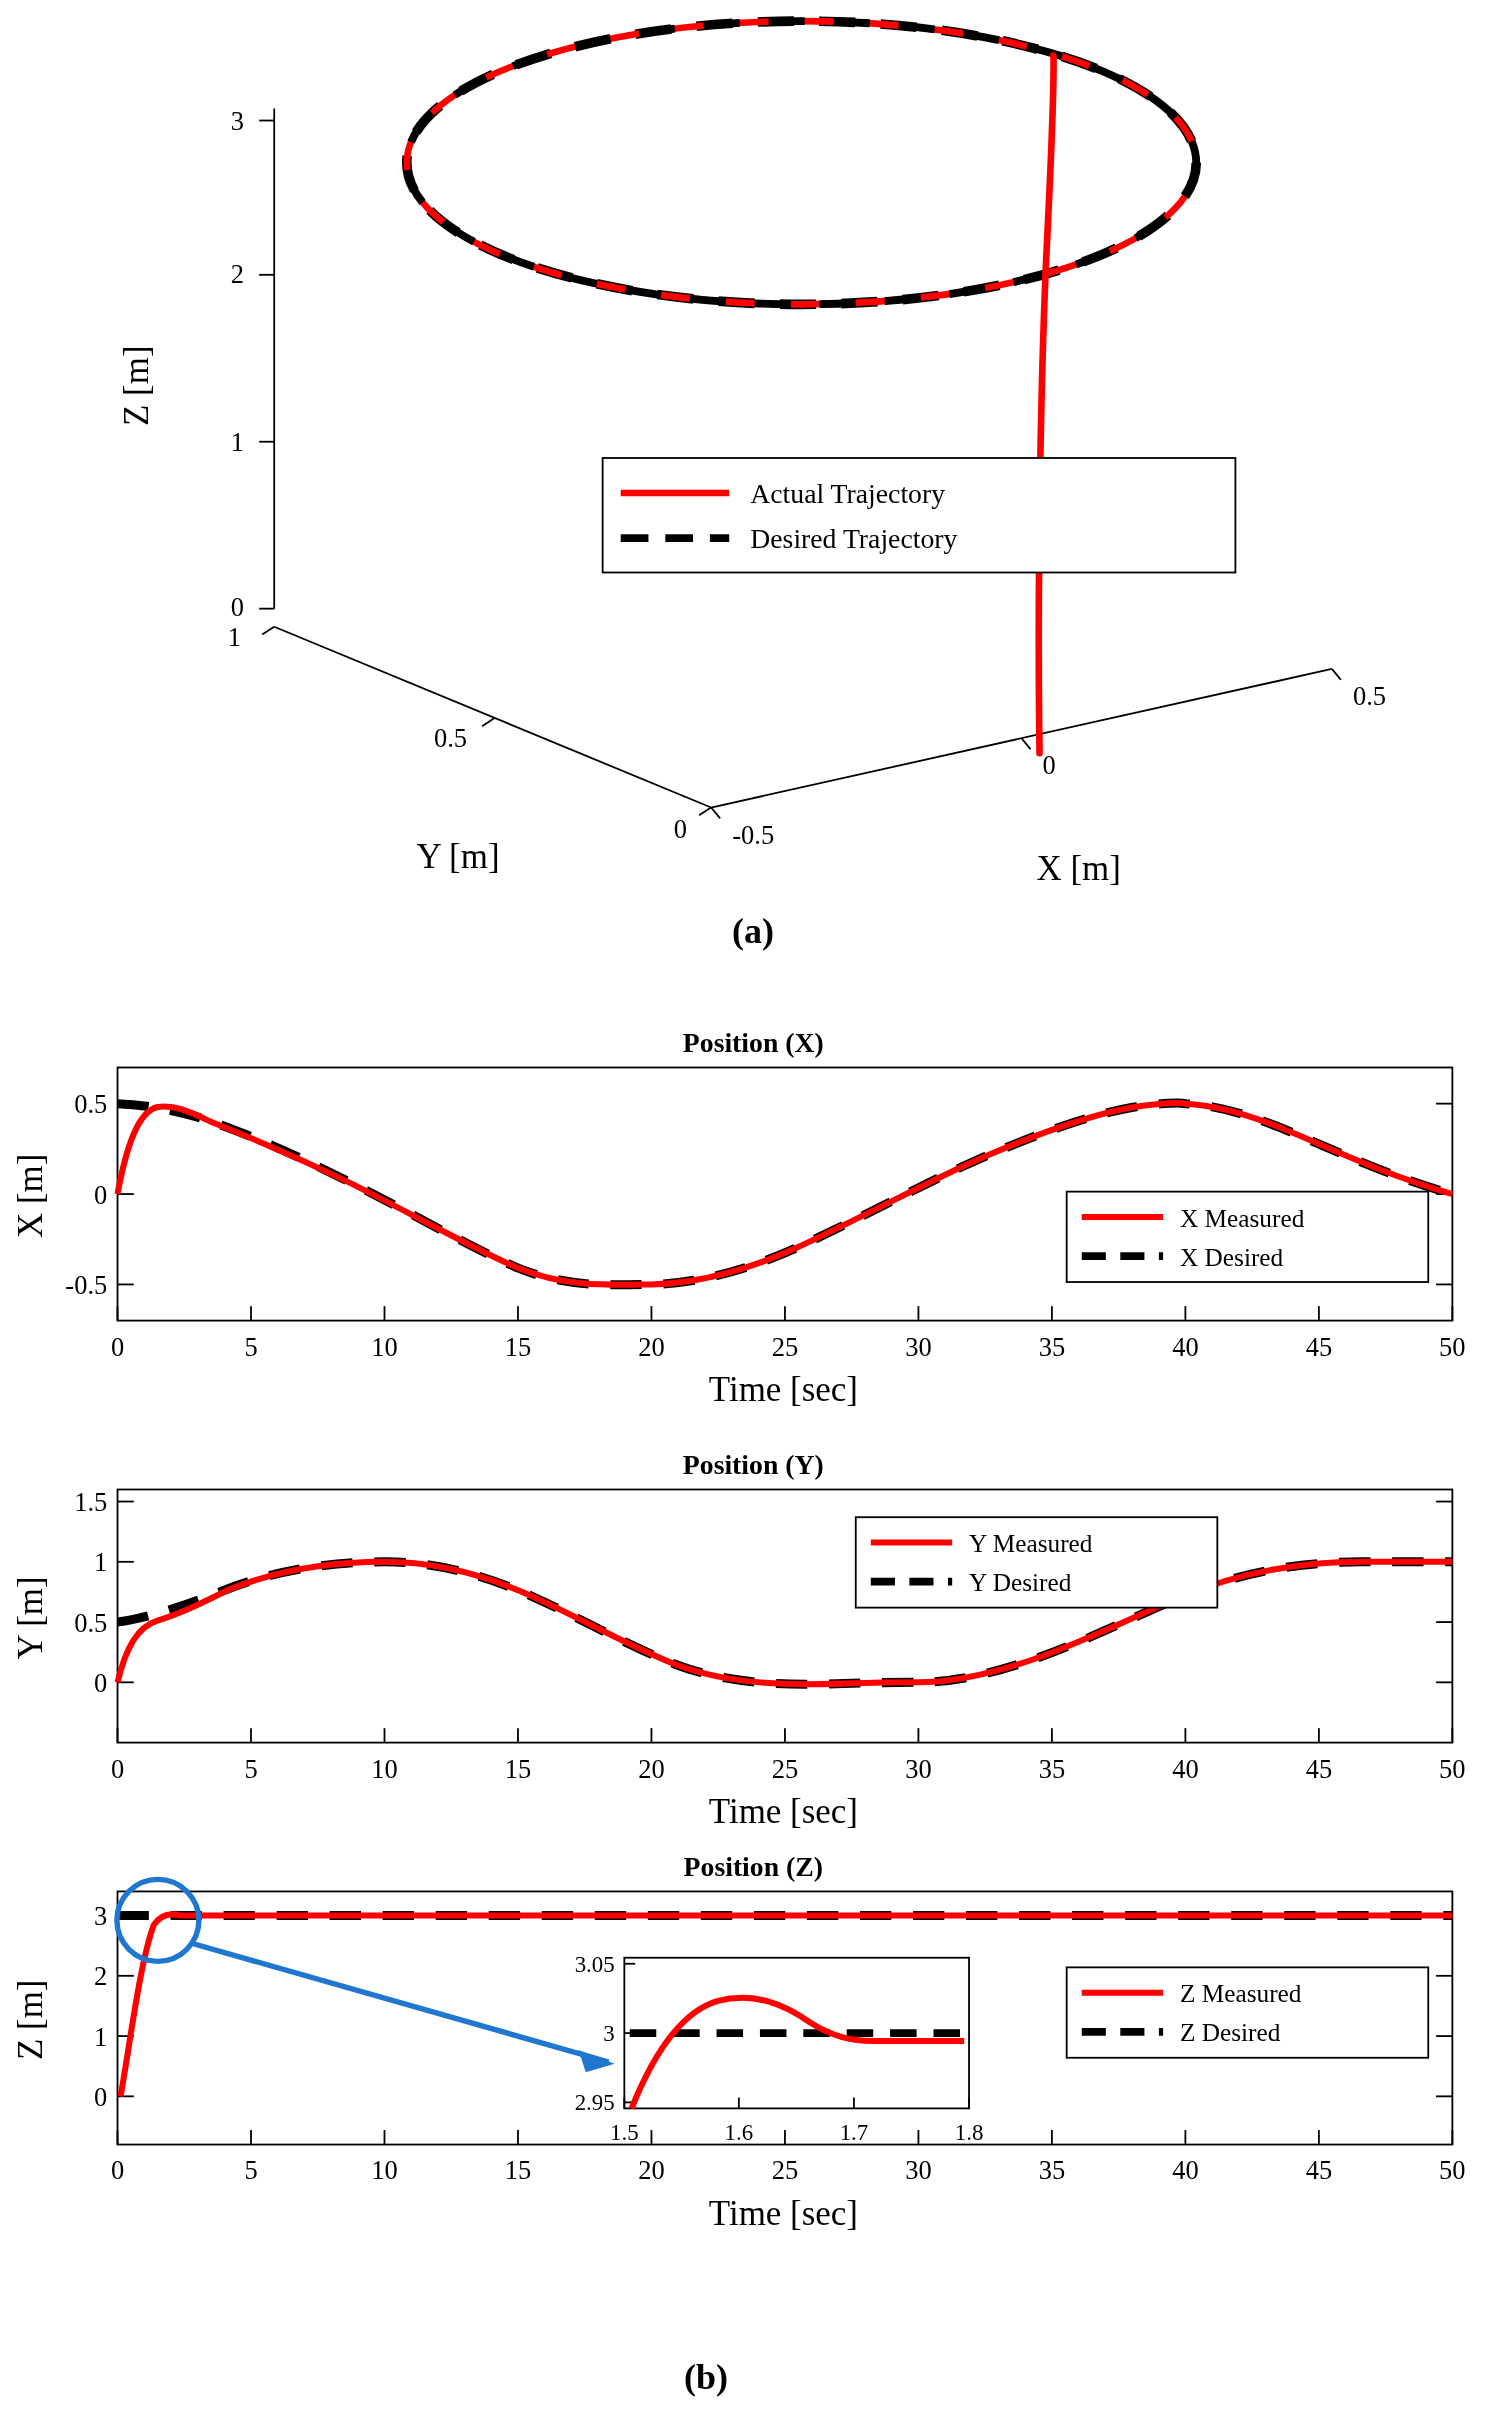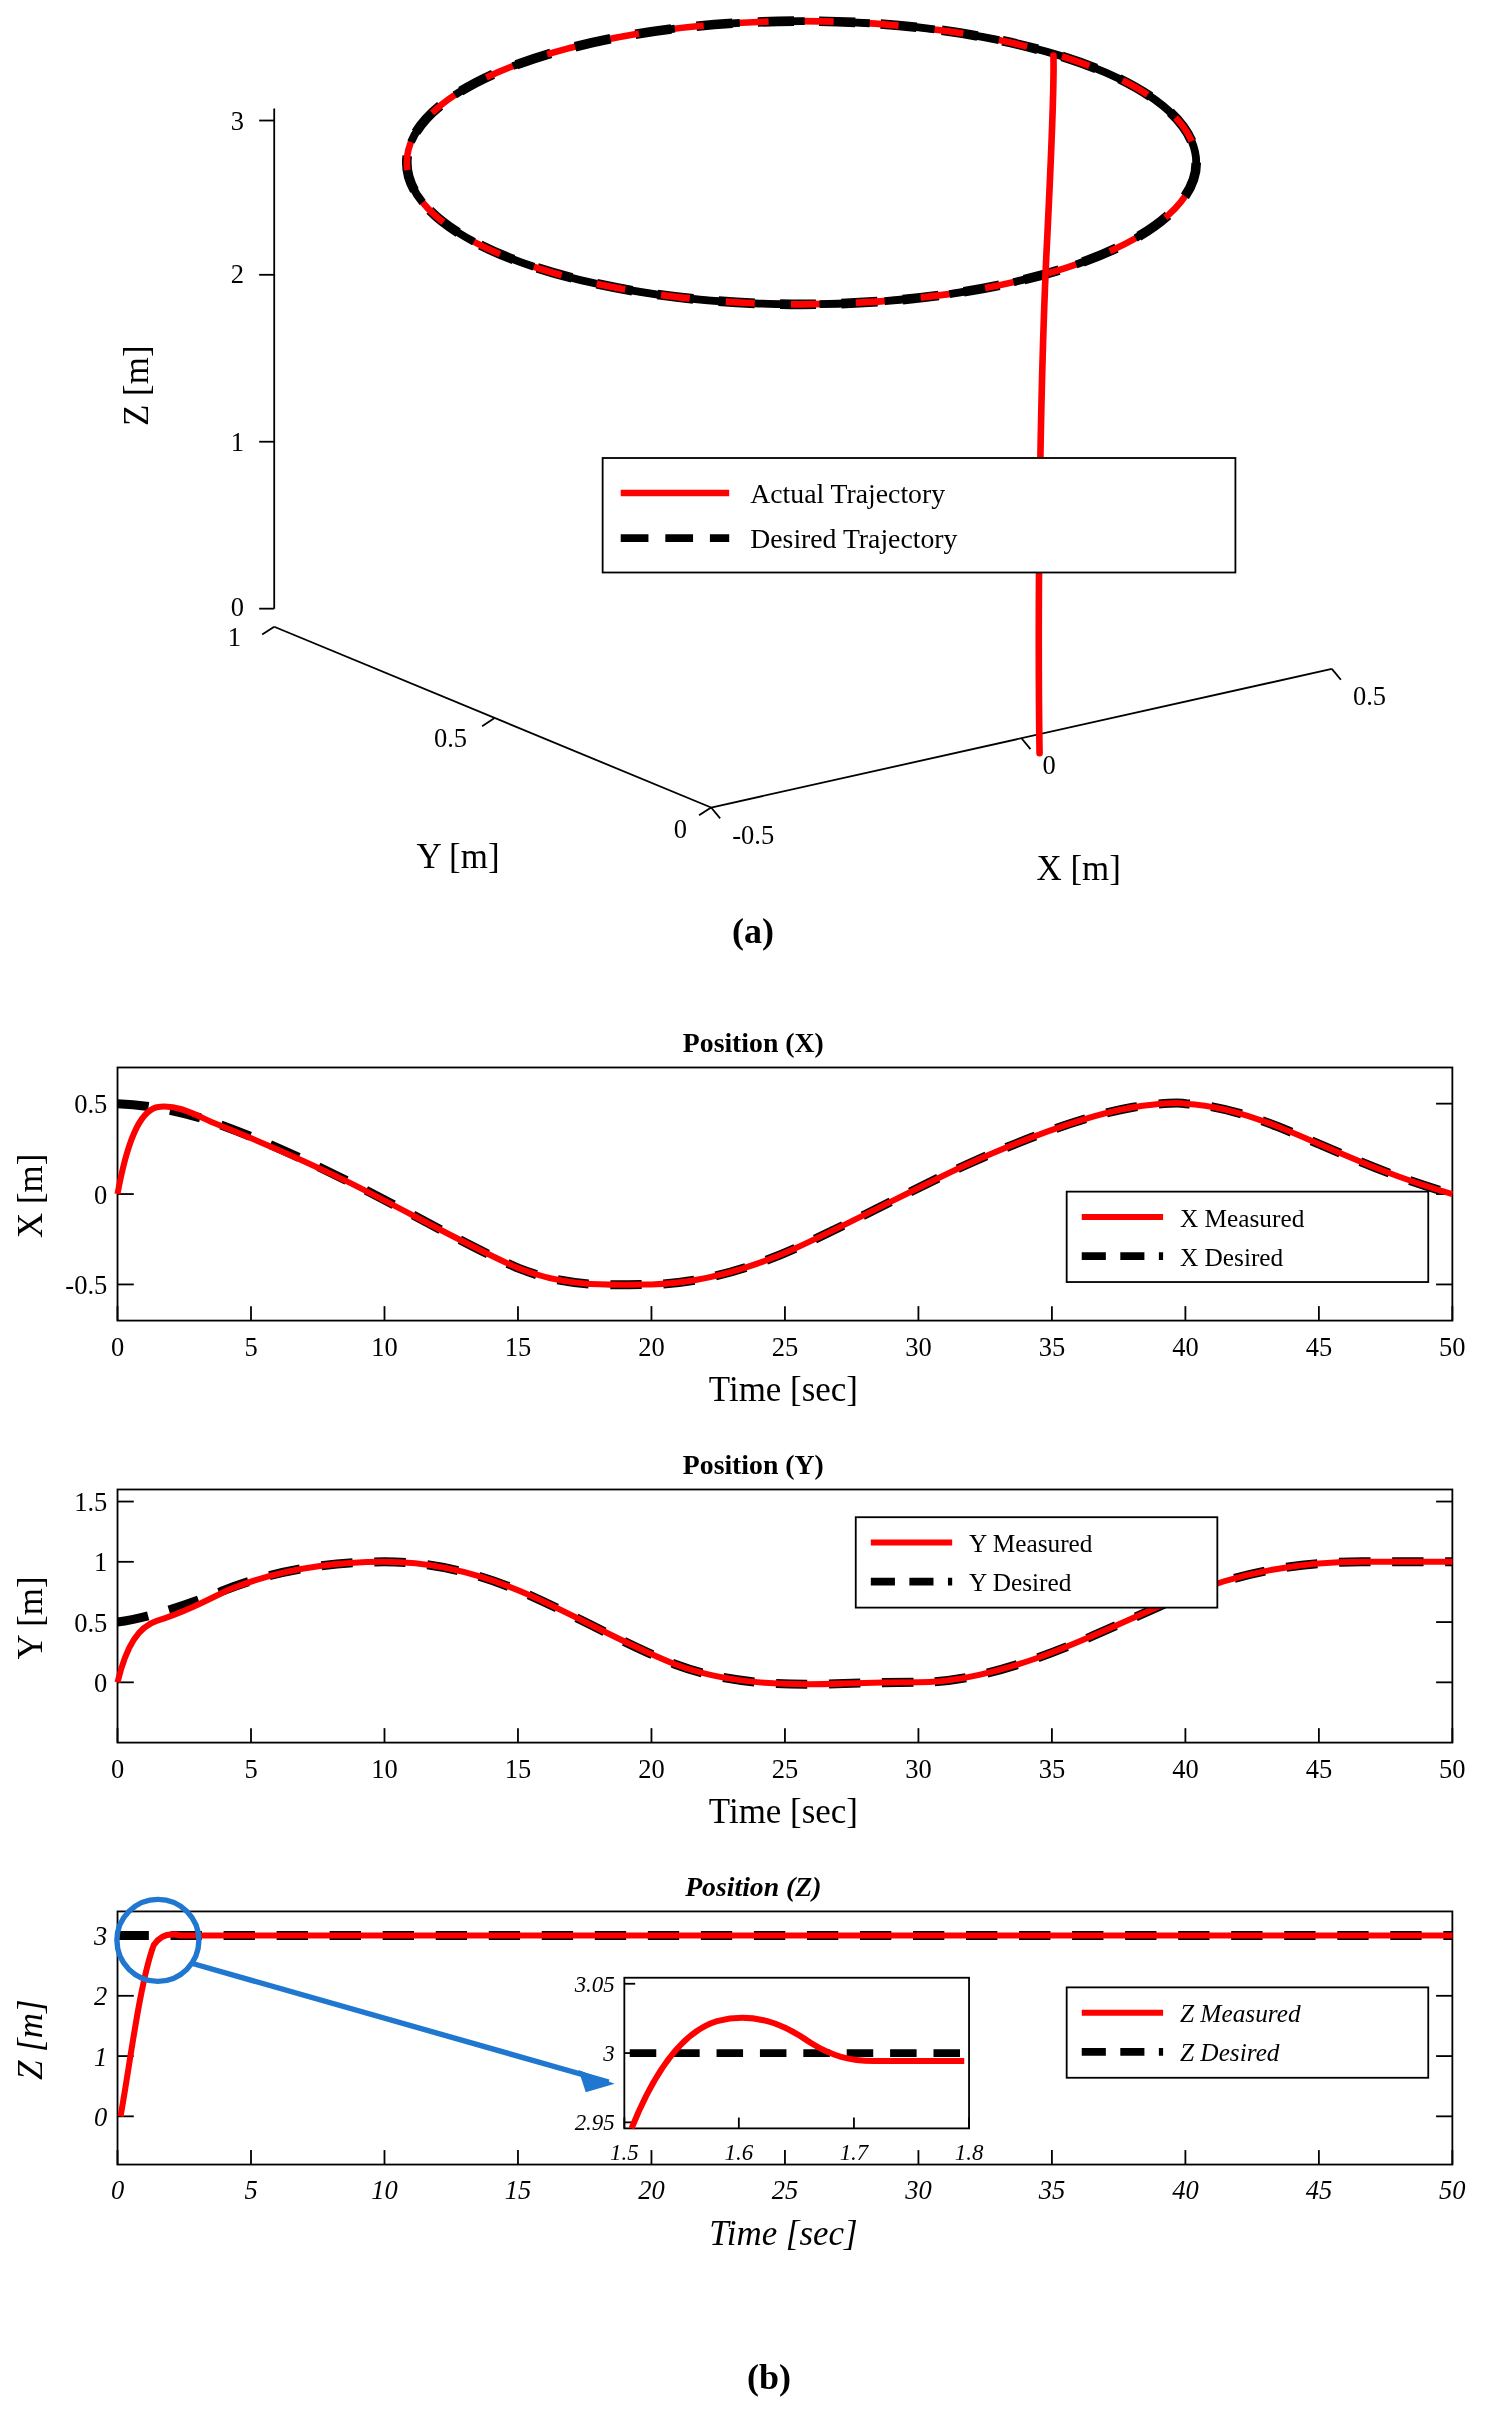--- a/index.html
+++ b/index.html
@@ -19,25 +19,25 @@
     font-size:36px;font-weight:bold;font-family:"Liberation Serif",serif;
   }
   #label-a{top:910px;}
   .axis-title{font-family:"Liberation Serif",serif;font-size:58px;fill:#000;}
   .plot-title{font-family:"Liberation Serif",serif;font-size:46px;font-weight:bold;fill:#000;}
   .tick-txt{font-family:"Liberation Serif",serif;font-size:44px;fill:#000;}
   .legend-txt{font-family:"Liberation Serif",serif;font-size:46px;fill:#000;}
   .legend-txt-sm{font-family:"Liberation Serif",serif;font-size:42px;fill:#000;}
 
   
-  #panel-b{position:absolute;left:0;top:988px;width:1412px;height:1438px;padding-left:42px;}
+  #panel-b{position:absolute;left:0;top:988px;width:1412px;height:1438px;}
   .subplot{position:absolute;left:0;width:1506px;}
   #sp-x{top:36px;height:410px;}
   #sp-y{top:458px;height:410px;text-decoration:underline;}
-  #sp-z{top:880px;height:434px;font-style:italic;}
+  #sp-z{top:860px;height:434px;}
   svg{display:block;}
 </style>
 </head>
 <body>
 
 <div class="page">
 
   <div id="panel-a">
     <div class="svgwrap">
       <svg viewBox="0 0 2499 1520" width="1506" height="916">

